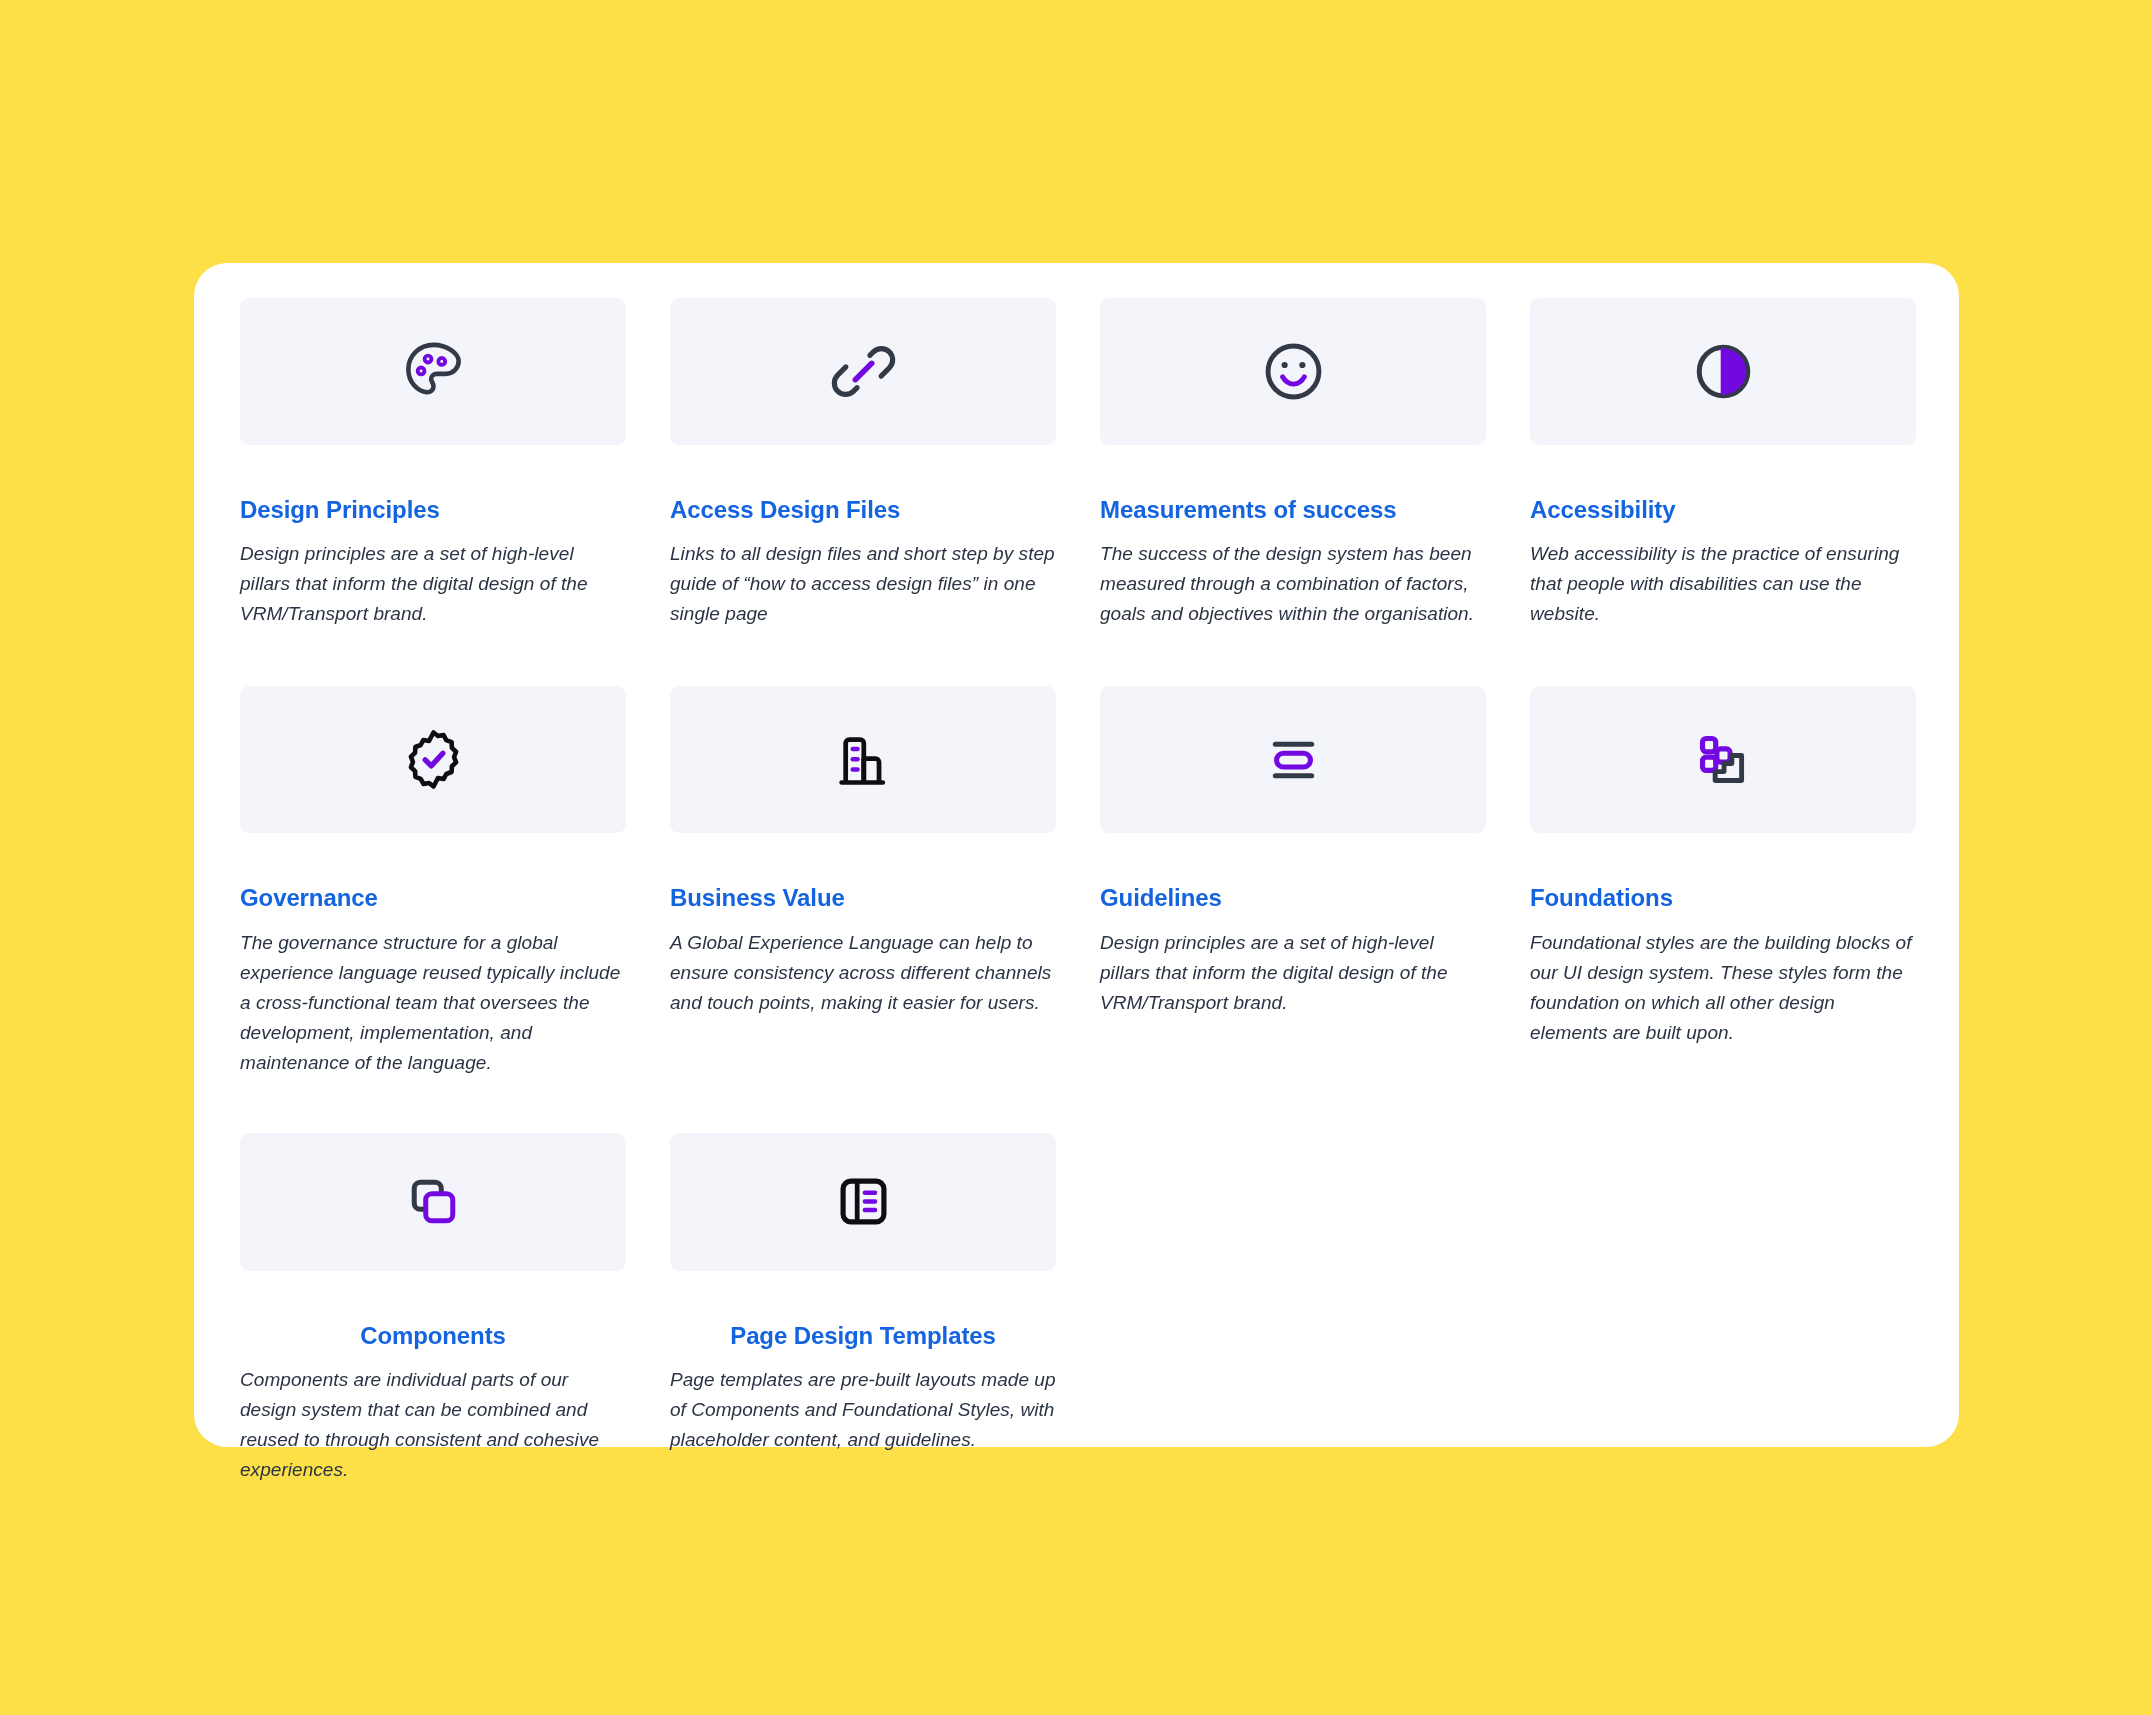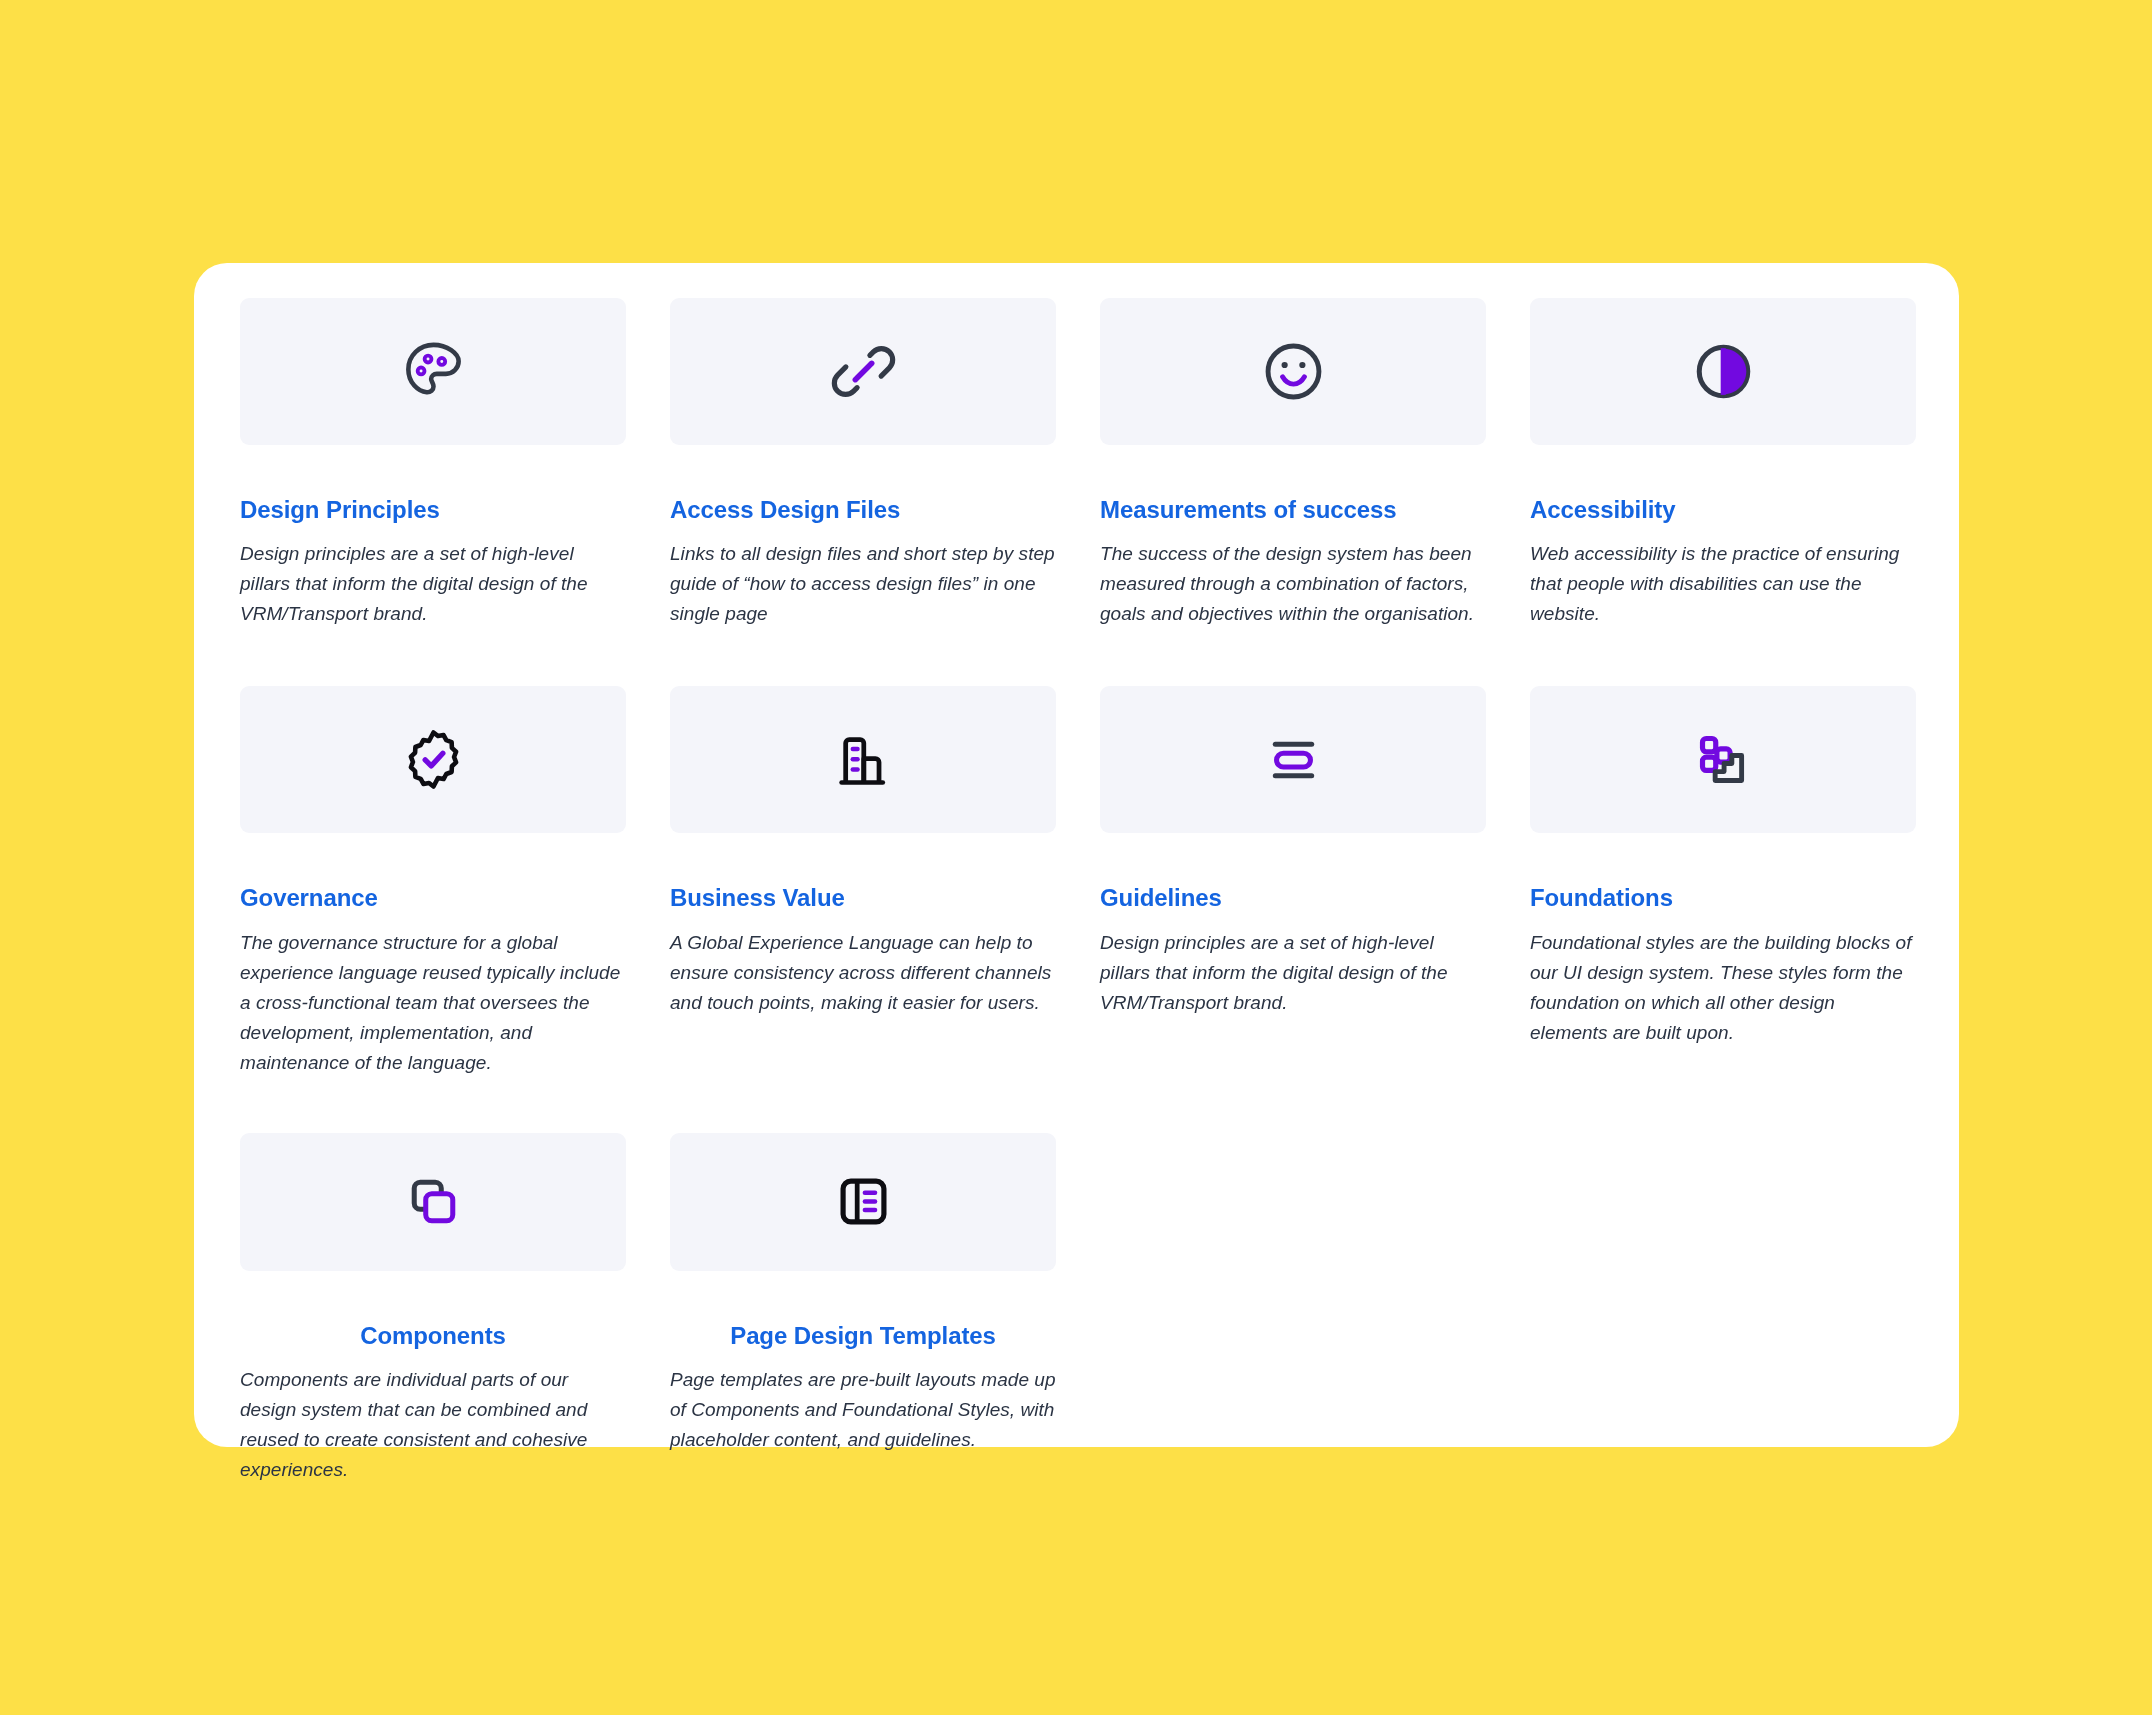--- a/index.html
+++ b/index.html
@@ -242,21 +242,21 @@
         <span>
           <svg class="ico" width="69" height="69" viewBox="0 0 48 48" fill="none">
             <rect x="10.6" y="10.6" width="18.8" height="18.8" rx="4.2" stroke="#333a47" stroke-width="3.5"></rect>
             <rect x="18.6" y="18.6" width="18.8" height="18.8" rx="4.2" fill="#f4f5fa" stroke="#7209e0" stroke-width="3.5"></rect>
           </svg>
         </span>
       </div>
       <div class="gap-title"></div>
       <div class="card-title">Components</div>
       <div class="gap-desc"></div>
-      <div class="card-desc">Components are individual parts of our design system that can be combined and reused to create consistent and cohesive experiences.</div>
+      <div class="card-desc">Components are individual parts of our design system that can be combined and reused to through consistent and cohesive experiences.</div>
     </div>
 
     <div class="card row3">
       <div class="tile">
         <span>
           <svg class="ico" width="69" height="69" viewBox="0 0 48 48" fill="none">
             <rect x="9.8" y="9.8" width="28.4" height="28.4" rx="5.4" stroke="#0d0d12" stroke-width="3.6"></rect>
             <path d="M19.6 10.2v27.6" stroke="#0d0d12" stroke-width="3.3"></path>
             <rect x="23.4" y="16.4" width="10.2" height="3.1" rx="1.55" fill="#7209e0"></rect>
             <rect x="23.4" y="22.4" width="10.2" height="3.1" rx="1.55" fill="#7209e0"></rect>

